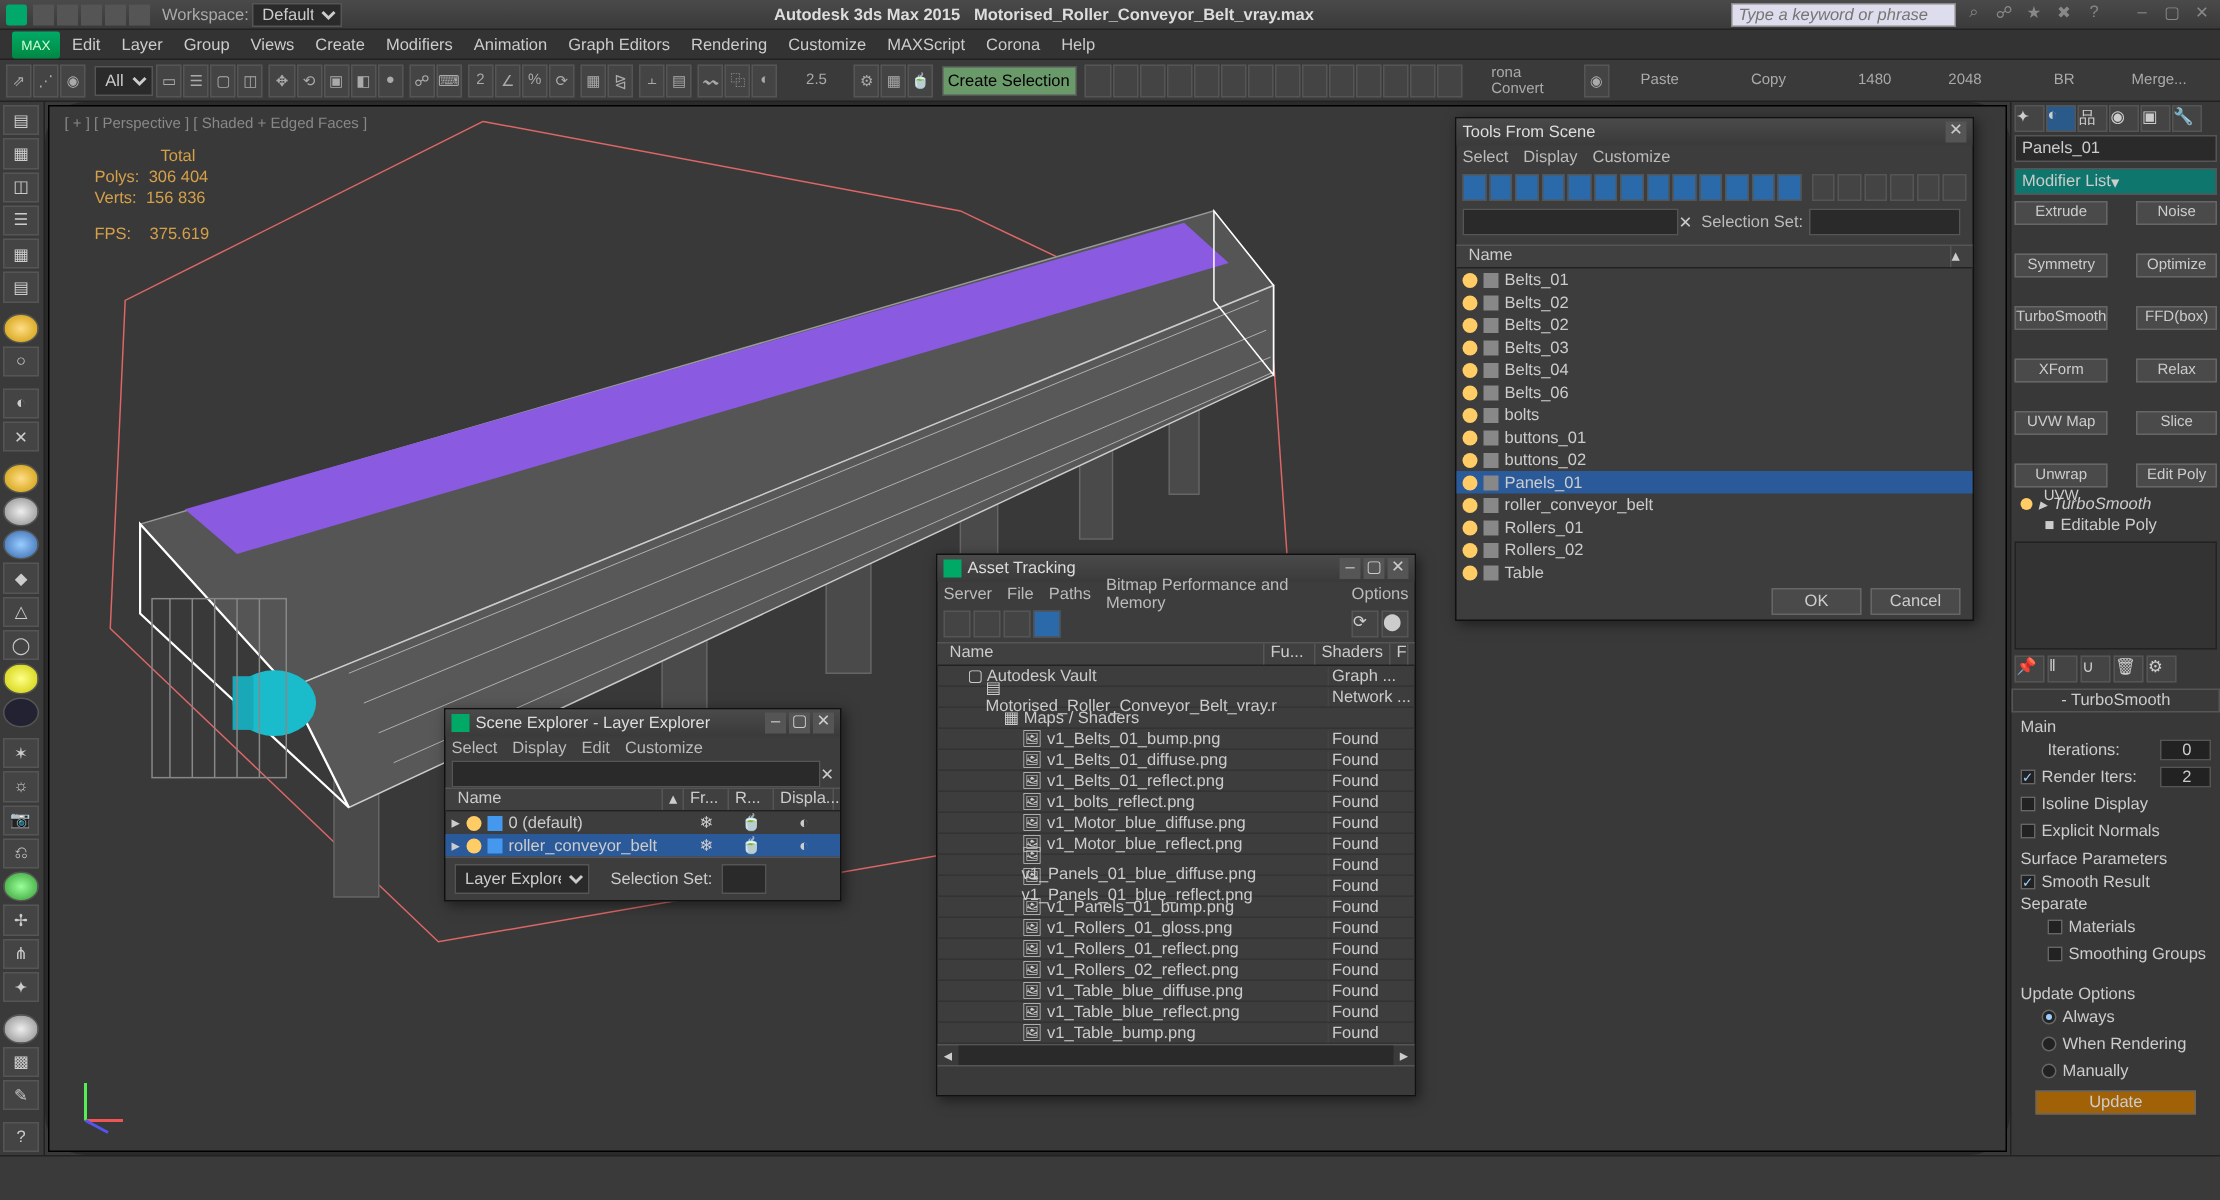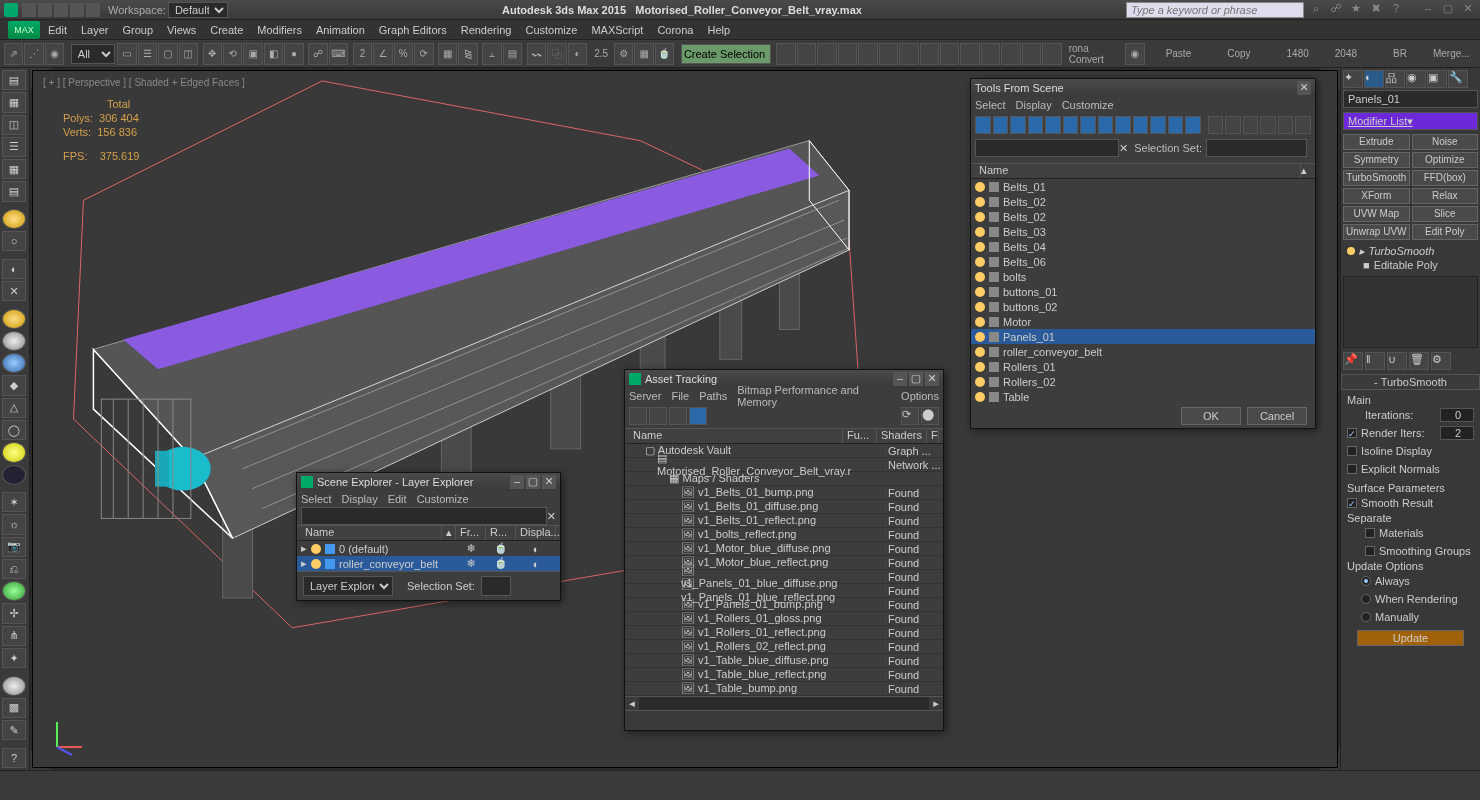--- a/index.html
+++ b/index.html
@@ -3,21 +3,21 @@
 <meta charset="utf-8">
 <style>
 * { margin:0; padding:0; box-sizing:border-box; font-family:Tahoma,Arial,sans-serif; font-size:11px; user-select:none; }
 body { width:1480px; height:800px; background:#393939; color:#ccc; overflow:hidden; position:relative; }
 .titlebar { height:20px; background:linear-gradient(#4a4a4a,#3a3a3a); display:flex; align-items:center; padding:0 4px; border-bottom:1px solid #222; }
 .titlebar .logo { width:14px; height:14px; background:#00a86b; border-radius:2px; margin-right:4px; }
 .titlebar .tb-btn { width:14px; height:14px; background:#555; margin-right:2px; cursor:pointer; }
 .titlebar .ws-label { margin-left:6px; color:#aaa; }
 .titlebar .ws-combo { height:16px; width:60px; background:#2a2a2a; border:1px solid #555; color:#ccc; padding:0 2px; margin-left:2px; }
 .titlebar .title-center { flex:1; text-align:center; font-weight:bold; color:#ddd; }
-.titlebar .search { width:178px; height:16px; background:#dde; border:1px solid #888; color:#333; font-style:italic; padding:0 4px; }
+.titlebar .search { width:150px; height:16px; background:#dde; border:1px solid #888; color:#333; font-style:italic; padding:0 4px; }
 .titlebar .tb-right-icon { width:16px; height:16px; margin-left:4px; cursor:pointer; color:#888; text-align:center; }
 .menubar { height:20px; background:#333; display:flex; align-items:center; padding:0 8px; border-bottom:1px solid #222; }
 .menubar .logo2 { width:32px; height:18px; background:linear-gradient(#0a6,#084); border-radius:2px; margin-right:8px; text-align:center; color:#cfc; font-size:9px; line-height:18px; }
 .menubar .menu-item { margin-right:14px; color:#ccc; cursor:pointer; }
 .toolbar { height:28px; background:#3a3a3a; border-bottom:1px solid #222; display:flex; align-items:center; padding:0 4px; }
 .tool-btn { width:22px; height:22px; background:#444; border:1px solid #555; margin-right:1px; cursor:pointer; display:flex; align-items:center; justify-content:center; font-size:10px; color:#aaa; }
 .tool-sep { width:4px; }
 .tool-combo { height:20px; background:#2a2a2a; border:1px solid #555; color:#ccc; padding:0 2px; margin:0 2px; }
 .tool-combo.highlight { background:#6a9a6a; color:#000; }
 .main-area { position:absolute; top:68px; left:30px; right:140px; bottom:30px; background:#2a2a2a;border-radius:27px; }
@@ -32,22 +32,22 @@
 .lt-sep { height:4px; }
 .viewport { position:absolute; inset:2px; background:#393939; border:1px solid #000; }
 .vp-label { position:absolute; top:6px; left:10px; color:#888; font-size:10px; }
 .vp-stats { position:absolute; top:26px; left:30px; color:#d4a04a; font-size:10px; line-height:14px; }
 .scene-svg { width:100%; height:100%; }
 .right-panel { position:absolute; top:68px; right:0; width:140px; bottom:30px; background:#383838; border-left:1px solid #222; display:flex; flex-direction:column; }
 .rp-tabs { display:flex; height:20px; padding:2px; gap:1px; }
 .rp-tab { width:20px; height:18px; background:#444; border:1px solid #555; cursor:pointer; }
 .rp-tab.active { background:#2a5a8a; }
 .rp-input { margin:2px; height:18px; background:#2a2a2a; border:1px solid #555; color:#ccc; padding:0 4px; }
-.rp-combo { margin:2px; height:18px; background:#6d28d9; border:1px solid #555; color:#ccc; padding:0 4px; display:flex; align-items:center; justify-content:flex-start;text-decoration:underline; }
-.rp-btn-grid { display:grid; grid-template-columns:1fr 1fr; gap:2px; padding:2px; }
+.rp-combo { margin:2px; height:18px; background:#0f766e; border:1px solid #555; color:#ccc; padding:0 4px; display:flex; align-items:center; justify-content:flex-start; }
+.rp-btn-grid { display:grid; grid-template-columns:1fr 1fr; gap:19px; padding:2px; }
 .rp-btn { height:16px; background:#4a4a4a; border:1px solid #666; text-align:center; line-height:14px; font-size:10px; cursor:pointer; }
 .rp-stack { padding:2px; font-size:10px; }
 .rp-stack-item { height:14px; padding:0 4px; display:flex; align-items:center; gap:4px; }
 .rp-stack-item.bold { font-style:italic; }
 .rp-stack-item .bulb { width:8px; height:8px; background:#fc6; border-radius:50%; }
 .rp-stack-empty { height:72px; background:#333; border:1px solid #222; margin:2px; }
 .rp-rollout-hdr { height:16px; background:#3a3a3a; border:1px solid #555; text-align:center; line-height:14px; font-size:10px; margin:2px 0 0 0; }
 .rp-rollout { padding:4px 6px; font-size:10px; }
 .rp-row { display:flex; align-items:center; height:18px; gap:4px; }
 .rp-spinner { width:34px; height:14px; background:#222; border:1px solid #555; color:#ccc; text-align:right; padding-right:12px; position:relative; }
@@ -73,21 +73,21 @@
 .list-row { height:15px; display:flex; align-items:center; padding:0 4px; font-size:10px; }
 .list-row.sel { background:#2a5a9a; }
 .list-row .bulb { width:10px; height:10px; background:#fc6; border-radius:50%; margin-right:4px; }
 .list-row .cube { width:10px; height:10px; background:#888; margin-right:4px; }
 .panel-footer { height:24px; display:flex; justify-content:flex-end; align-items:center; padding:0 8px; gap:6px; }
 .panel-footer .btn { width:60px; height:18px; background:#4a4a4a; border:1px solid #666; text-align:center; line-height:16px; cursor:pointer; }
 .asset-row { height:14px; display:flex; align-items:center; font-size:10px; border-bottom:1px solid #333; }
 .asset-row .name { flex:1; padding-left:4px; overflow:hidden; }
 .asset-row .c2 { width:34px; border-left:1px solid #444; padding:0 2px; }
 .asset-row .c3 { width:58px; border-left:1px solid #444; padding:0 2px; }
-.tool-text { color:#aaa; margin:0 6px; font-size:10px; }
+.tool-text { color:#aaa; margin:0 18px; font-size:10px; }
 .axis-gizmo { position:absolute; bottom:10px; left:14px; width:40px; height:40px; }
 </style>
 </head>
 <body>
 
 <div class="titlebar">
   <div class="logo"></div>
   <div class="tb-btn"></div>
   <div class="tb-btn"></div>
   <div class="tb-btn"></div>
@@ -372,21 +372,21 @@
     <div class="rp-row">
         <span style="width:14px"></span>
         <span class="rp-check"></span>
         <span>Materials</span>
       </div>
     <div class="rp-row">
         <span style="width:14px"></span>
         <span class="rp-check"></span>
         <span>Smoothing Groups</span>
       </div>
-    <div style="margin-top:0">Update Options</div>
+    <div style="margin-top:12px">Update Options</div>
     <div class="rp-row">
         <span style="width:10px"></span>
         <span class="rp-radio on"></span>
         <span>Always</span>
       </div>
     <div class="rp-row">
         <span style="width:10px"></span>
         <span class="rp-radio"></span>
         <span>When Rendering</span>
       </div>
@@ -484,25 +484,20 @@
       </div>
       <div class="list-row">
         <span class="bulb"></span>
         <span class="cube"></span>
         <span>buttons_01</span>
       </div>
       <div class="list-row">
         <span class="bulb"></span>
         <span class="cube"></span>
         <span>buttons_02</span>
-      </div>
-      <div class="list-row">
-        <span class="bulb"></span>
-        <span class="cube"></span>
-        <span>Motor</span>
       </div>
       <div class="list-row sel">
         <span class="bulb"></span>
         <span class="cube"></span>
         <span>Panels_01</span>
       </div>
       <div class="list-row">
         <span class="bulb"></span>
         <span class="cube"></span>
         <span>roller_conveyor_belt</span>

